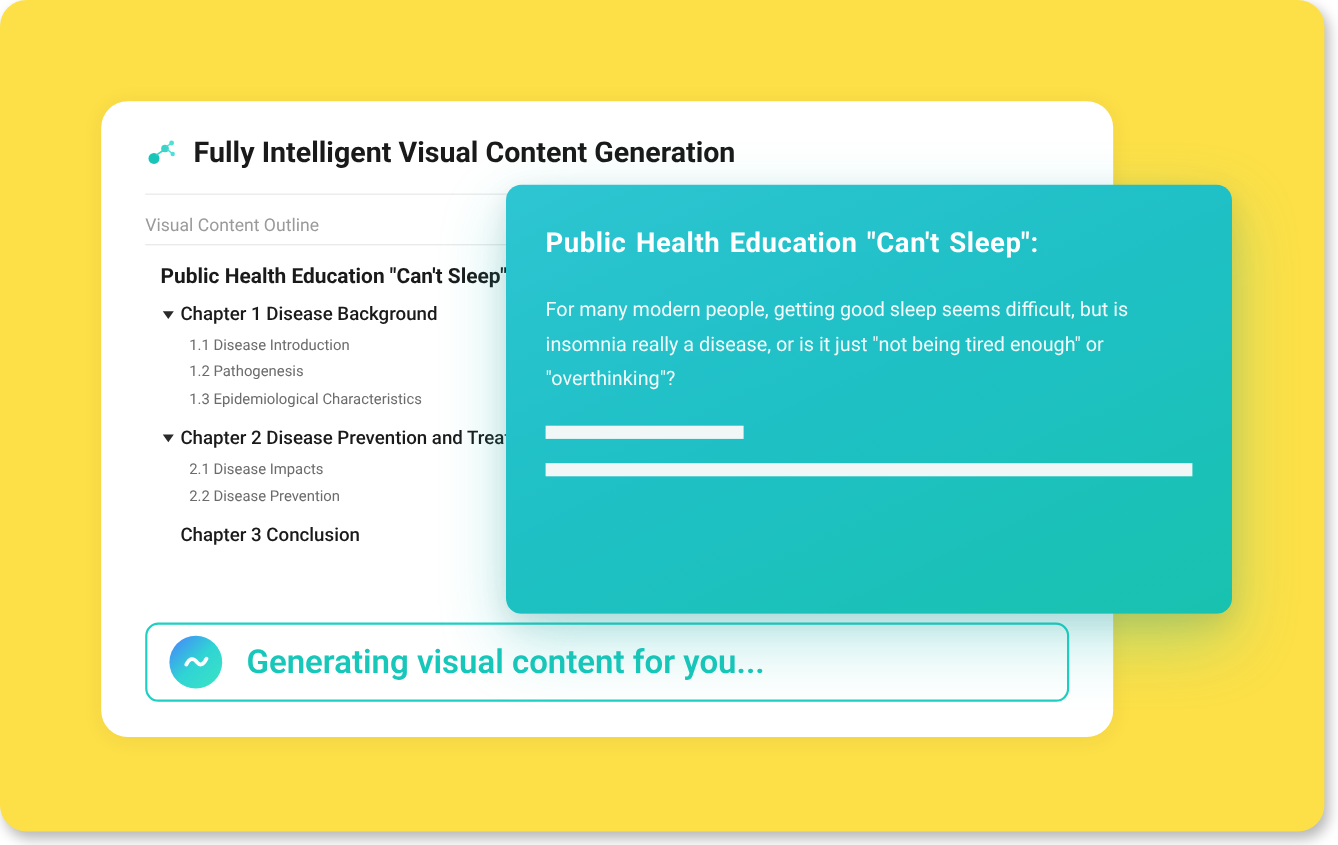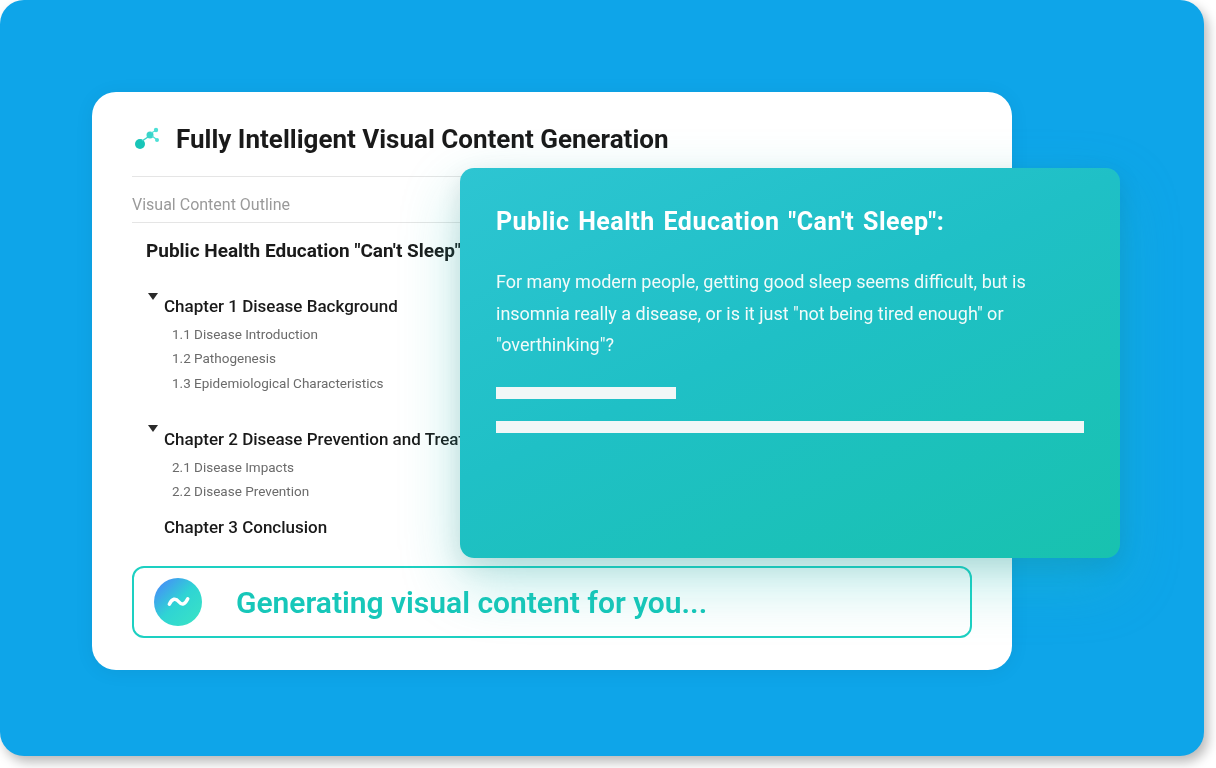--- a/index.html
+++ b/index.html
@@ -15,21 +15,21 @@
       height: 768px;
       position: relative;
     }
     
     .outer-card {
       position: absolute;
       top: 0;
       left: 0;
       width: 1204px;
       height: 756px;
-      background: #0ea5e9;
+      background: #fde047;
       border-radius: 24px;
       box-shadow: 4px 6px 12px rgba(0,0,0,0.28);
     }
     
     .inner-card {
       position: absolute;
       top: 92px;
       left: 92px;
       width: 920px;
       height: 578px;
@@ -95,21 +95,20 @@
       height: 0;
       border-left: 5px solid transparent;
       border-right: 5px solid transparent;
       border-top: 7px solid #2a2a2a;
     }
     
     .chapter-label {
       font-size: 17px;
       font-weight: 500;
       color: #1a1a1a;
-      margin-top: 20px;
     }
     
     .sub-list {
       margin-top: 6px;
       padding-left: 26px;
     }
     
     .sub-item {
       font-size: 13.5px;
       color: #6b6b6b;
@@ -128,21 +127,21 @@
       position: absolute;
       left: 40px;
       bottom: 32px;
       width: 840px;
       height: 72px;
       border: 2px solid #1dd0c2;
       border-radius: 12px;
       display: flex;
       align-items: center;
       padding: 0 20px;
-      gap: 34px;
+      gap: 22px;
       background: #fff;
     }
     
     .status-icon {
       width: 48px;
       height: 48px;
       border-radius: 50%;
       background: linear-gradient(135deg, #4a7fff 0%, #2fd4d4 50%, #3be5c3 100%);
       display: flex;
       align-items: center;

